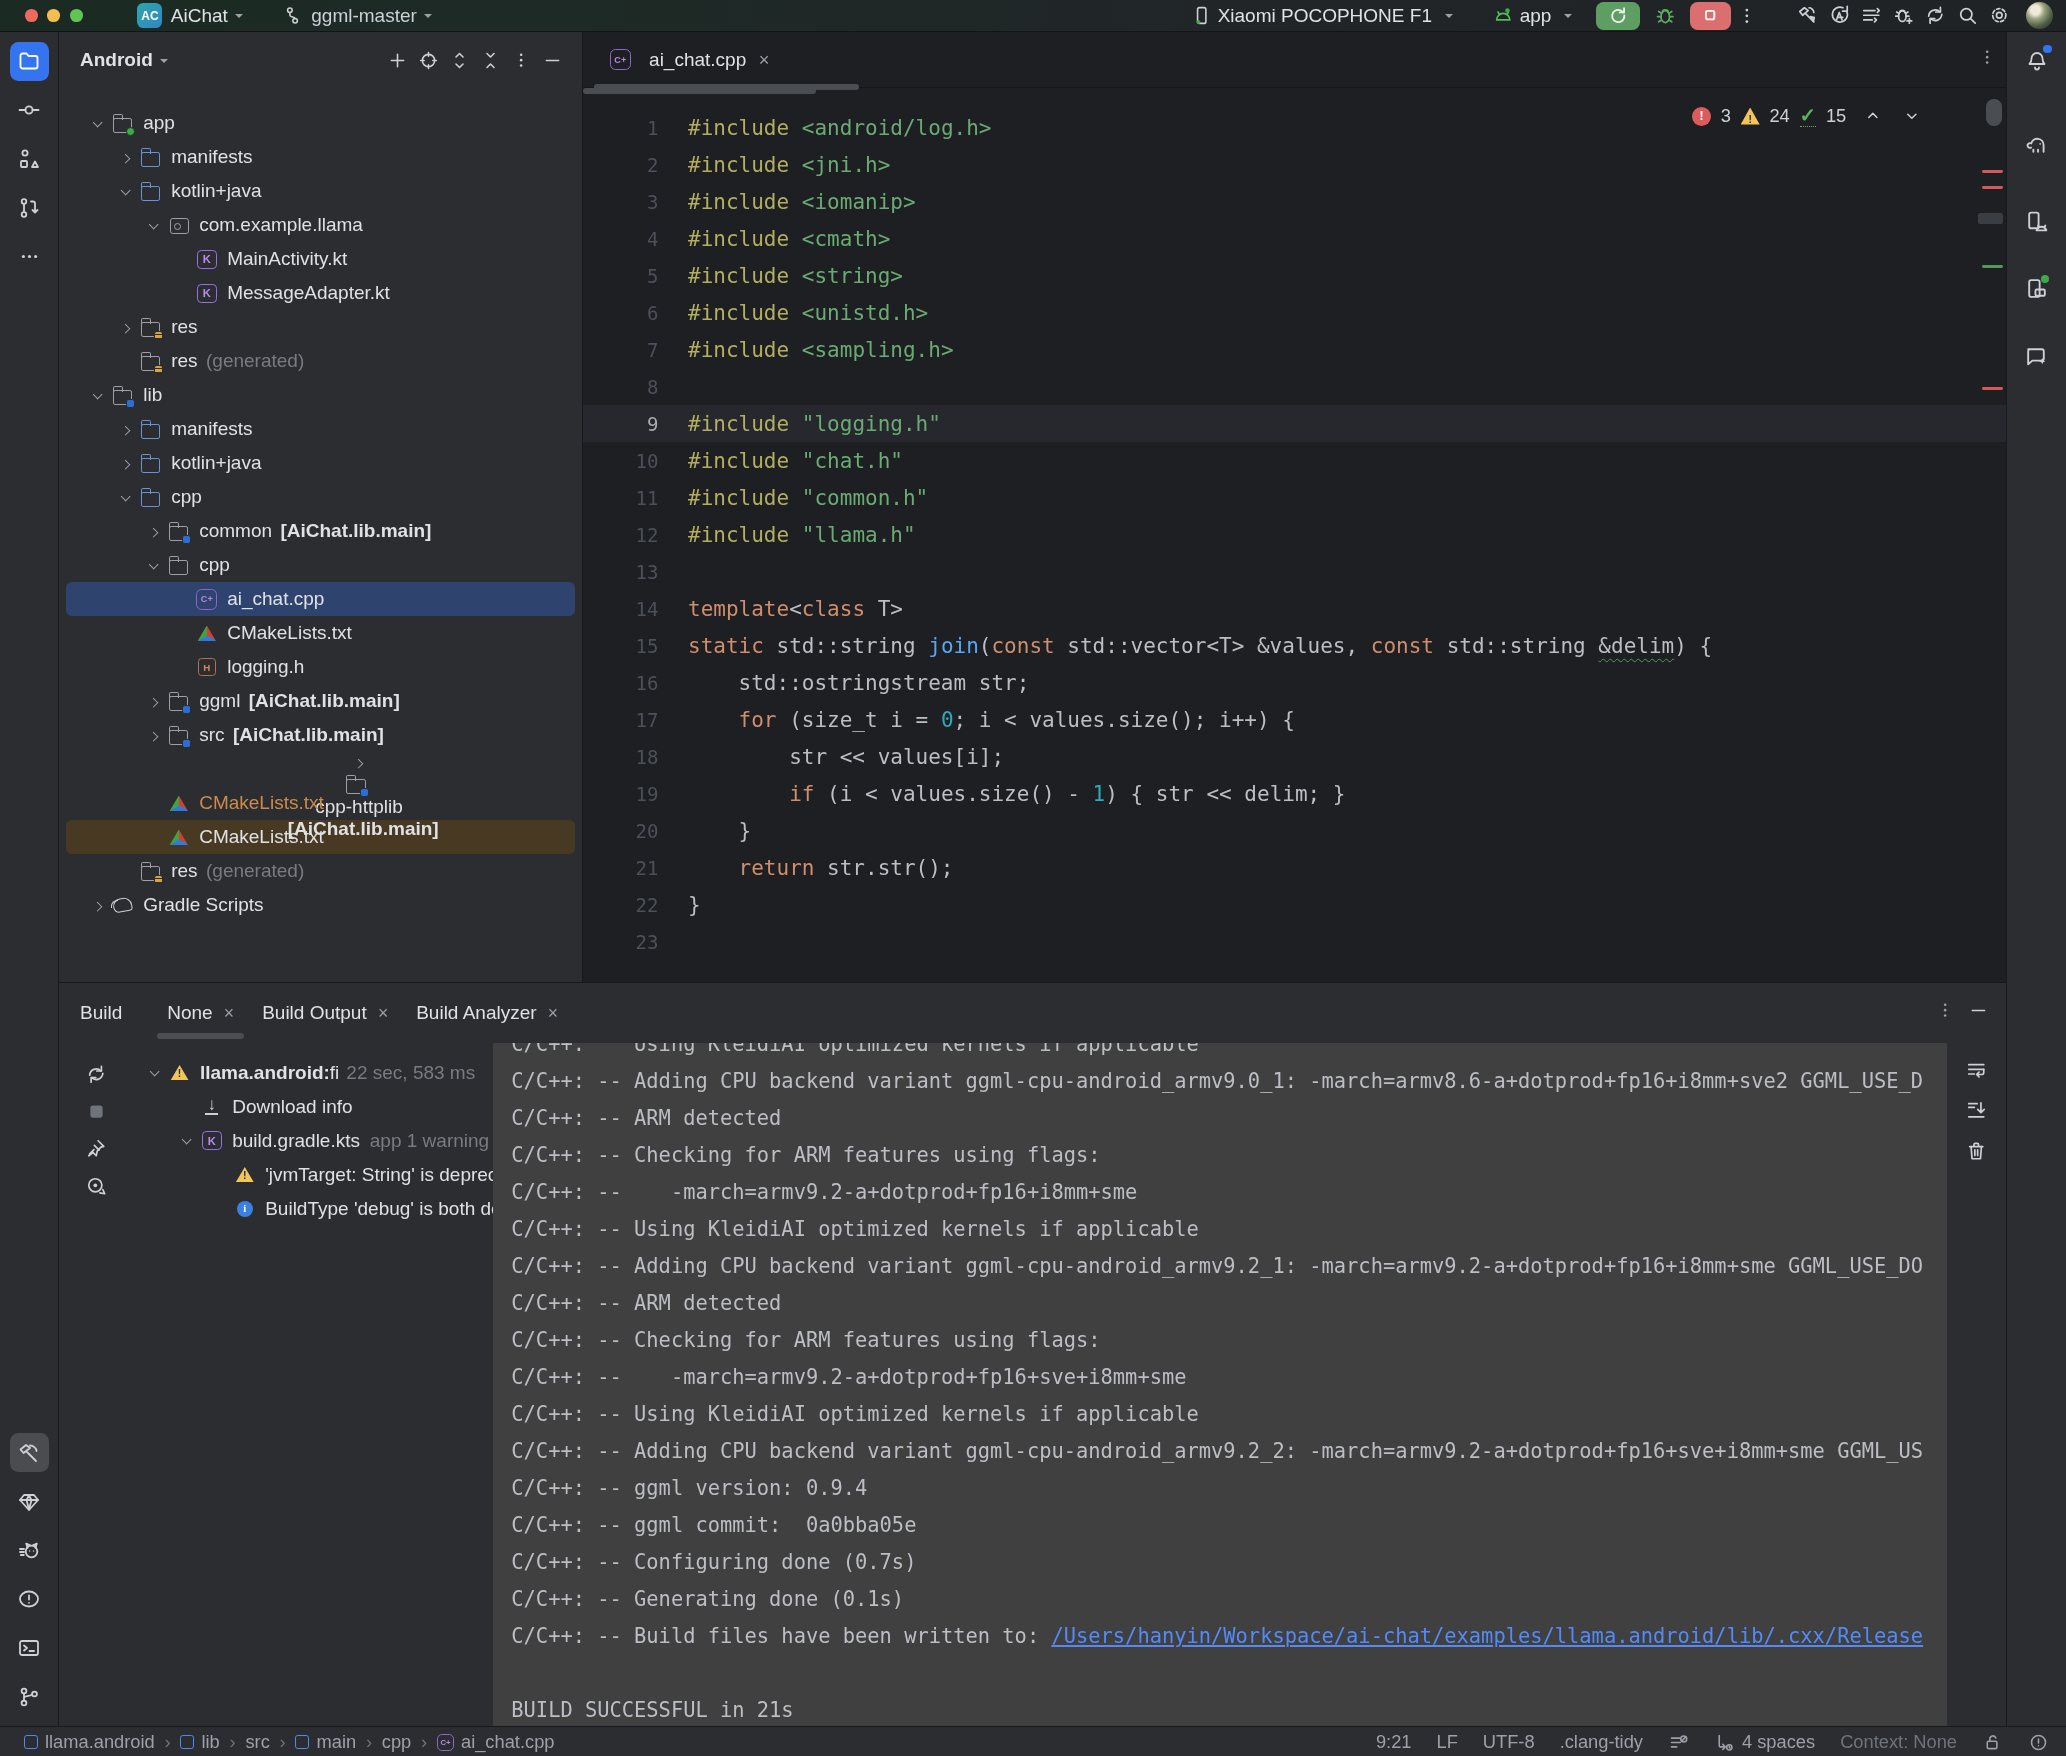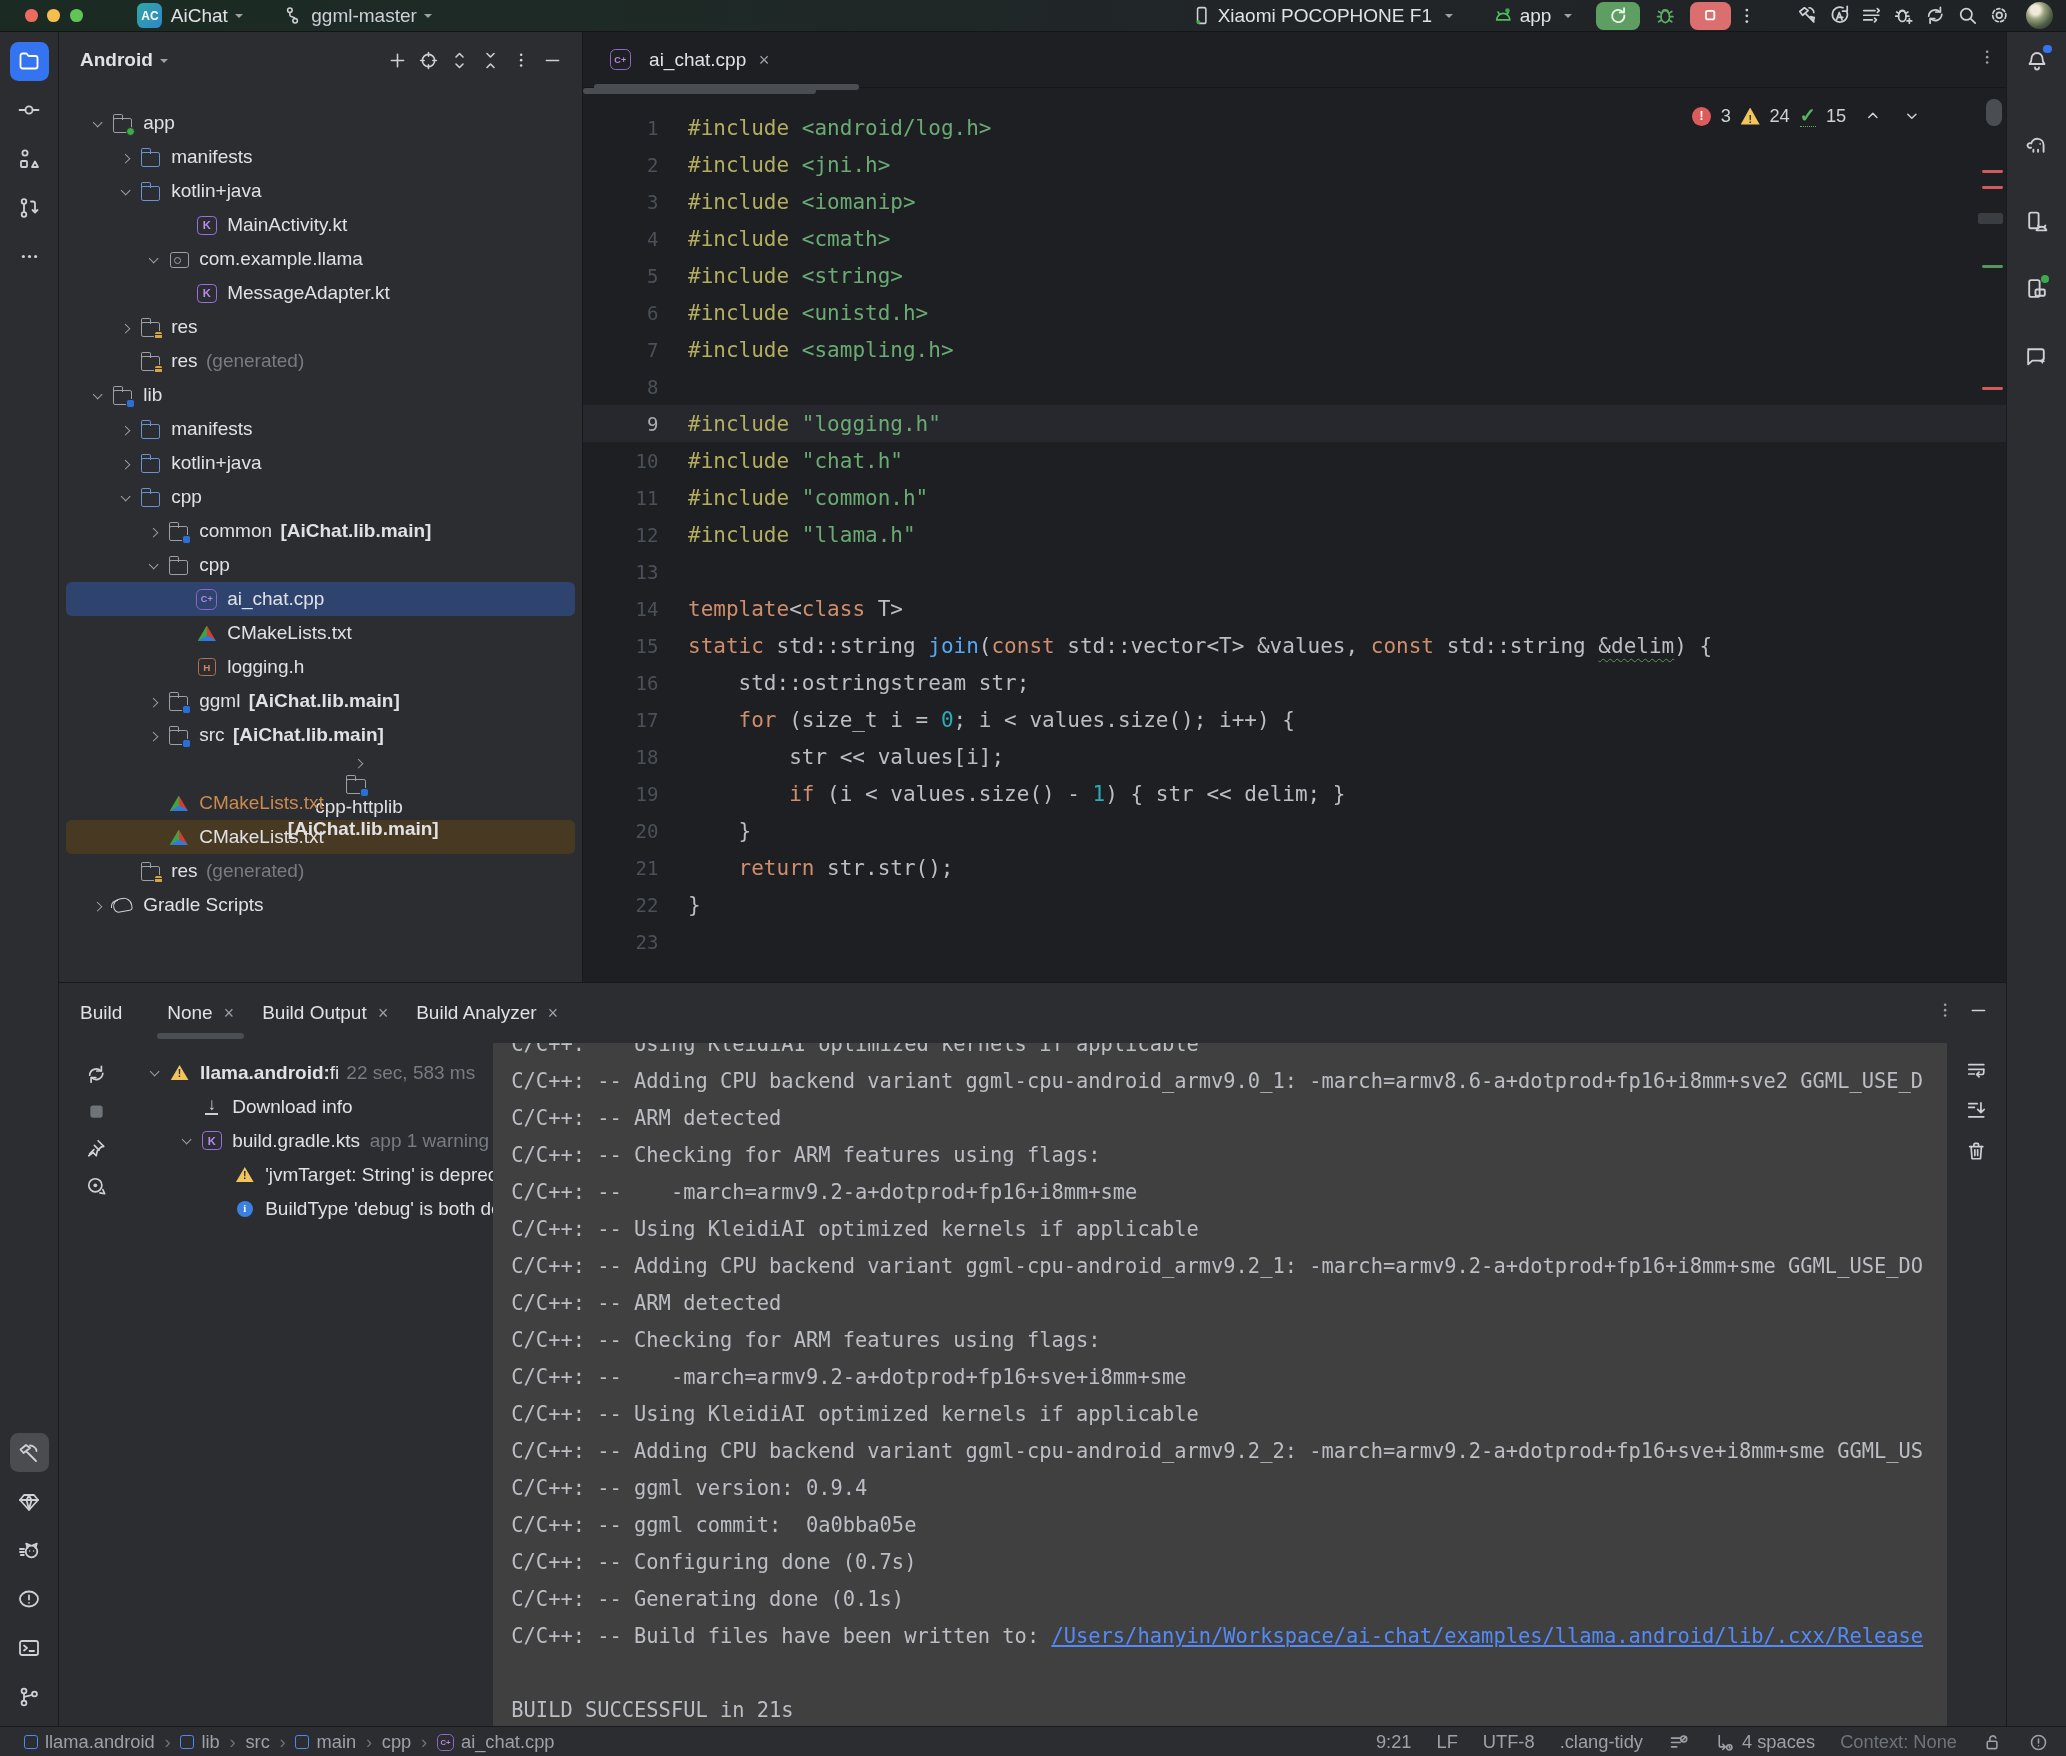--- a/index.html
+++ b/index.html
@@ -393,29 +393,29 @@
               <div class="trow" style="padding-left: 49px;">
                 <span class="chev right"></span>
                 <span class="ic ic-folder"></span>
                 <span>manifests</span>
               </div>
               <div class="trow" style="padding-left: 49px;">
                 <span class="chev down"></span>
                 <span class="ic ic-folder"></span>
                 <span>kotlin+java</span>
               </div>
-              <div class="trow" style="padding-left: 105px;">
-                <span class="chev none"></span>
-                <span class="ic ic-kotlin"></span>
-                <span>MainActivity.kt</span>
-              </div>
               <div class="trow" style="padding-left: 77px;">
                 <span class="chev down"></span>
                 <span class="ic ic-package"></span>
                 <span>com.example.llama</span>
+              </div>
+              <div class="trow" style="padding-left: 105px;">
+                <span class="chev none"></span>
+                <span class="ic ic-kotlin"></span>
+                <span>MainActivity.kt</span>
               </div>
               <div class="trow" style="padding-left: 105px;">
                 <span class="chev none"></span>
                 <span class="ic ic-kotlin"></span>
                 <span>MessageAdapter.kt</span>
               </div>
               <div class="trow" style="padding-left: 49px;">
                 <span class="chev right"></span>
                 <span class="ic ic-folder-res">
                   <b class="bdg res"></b>

